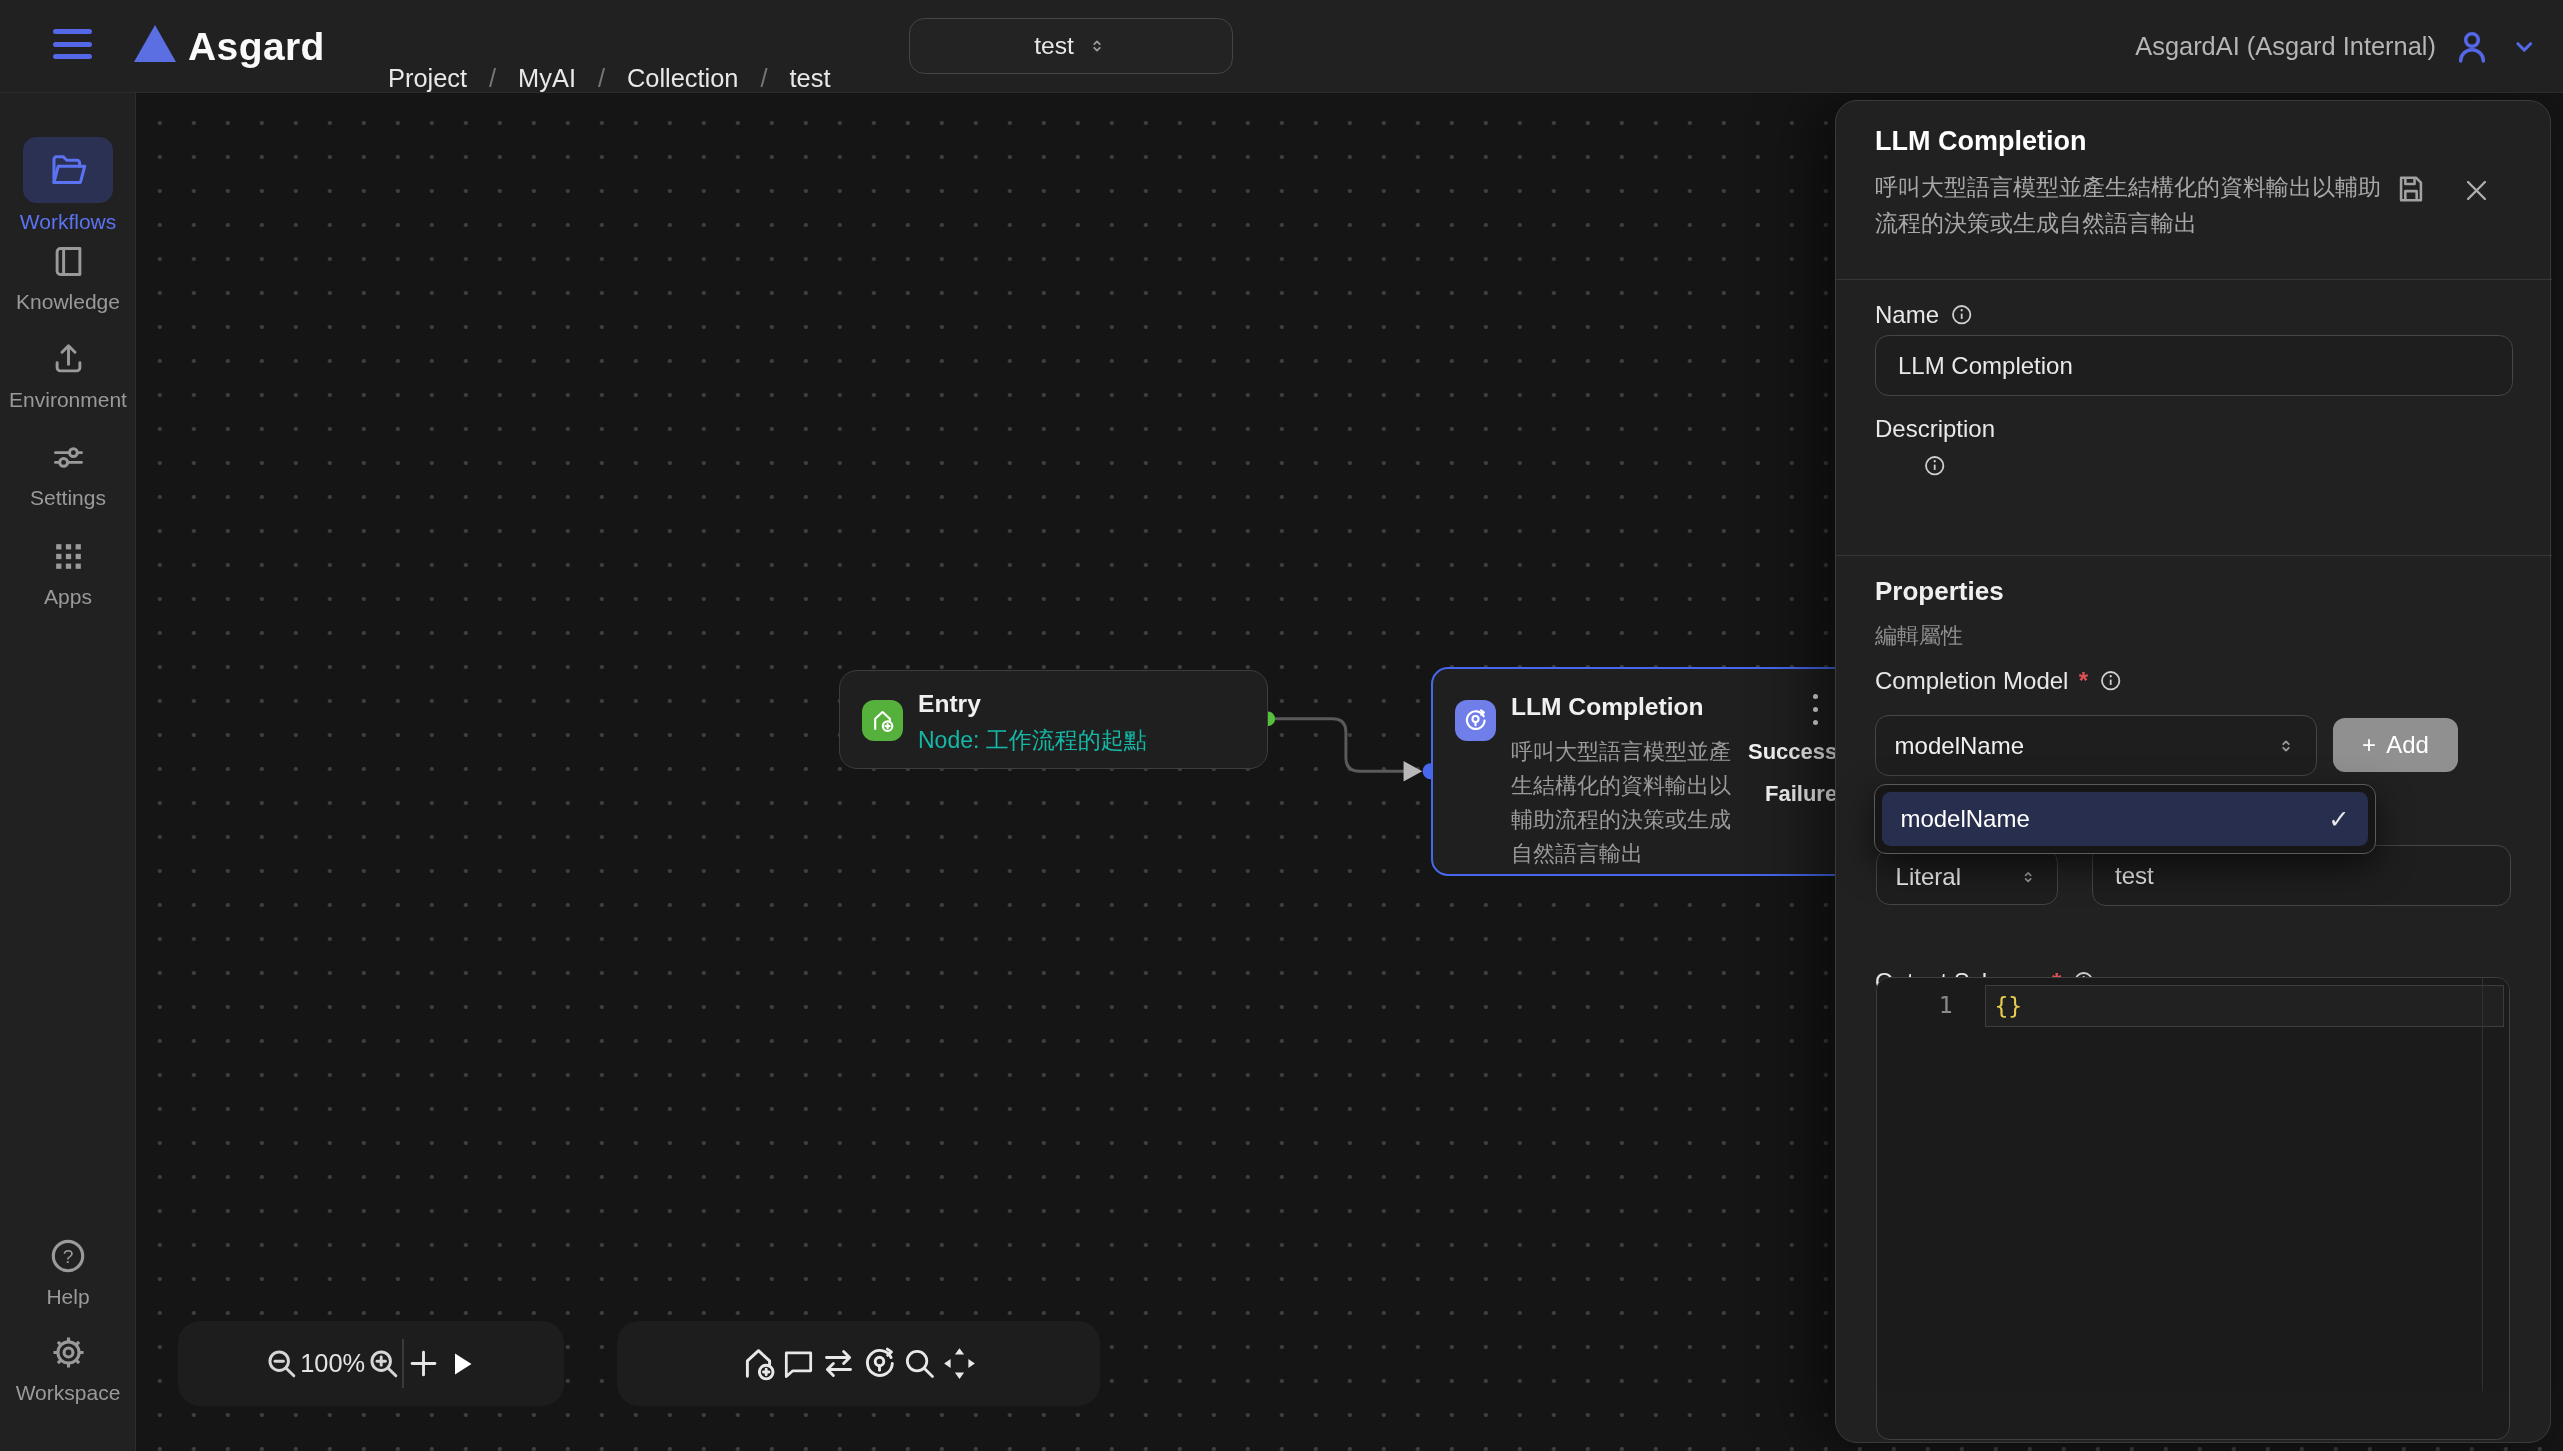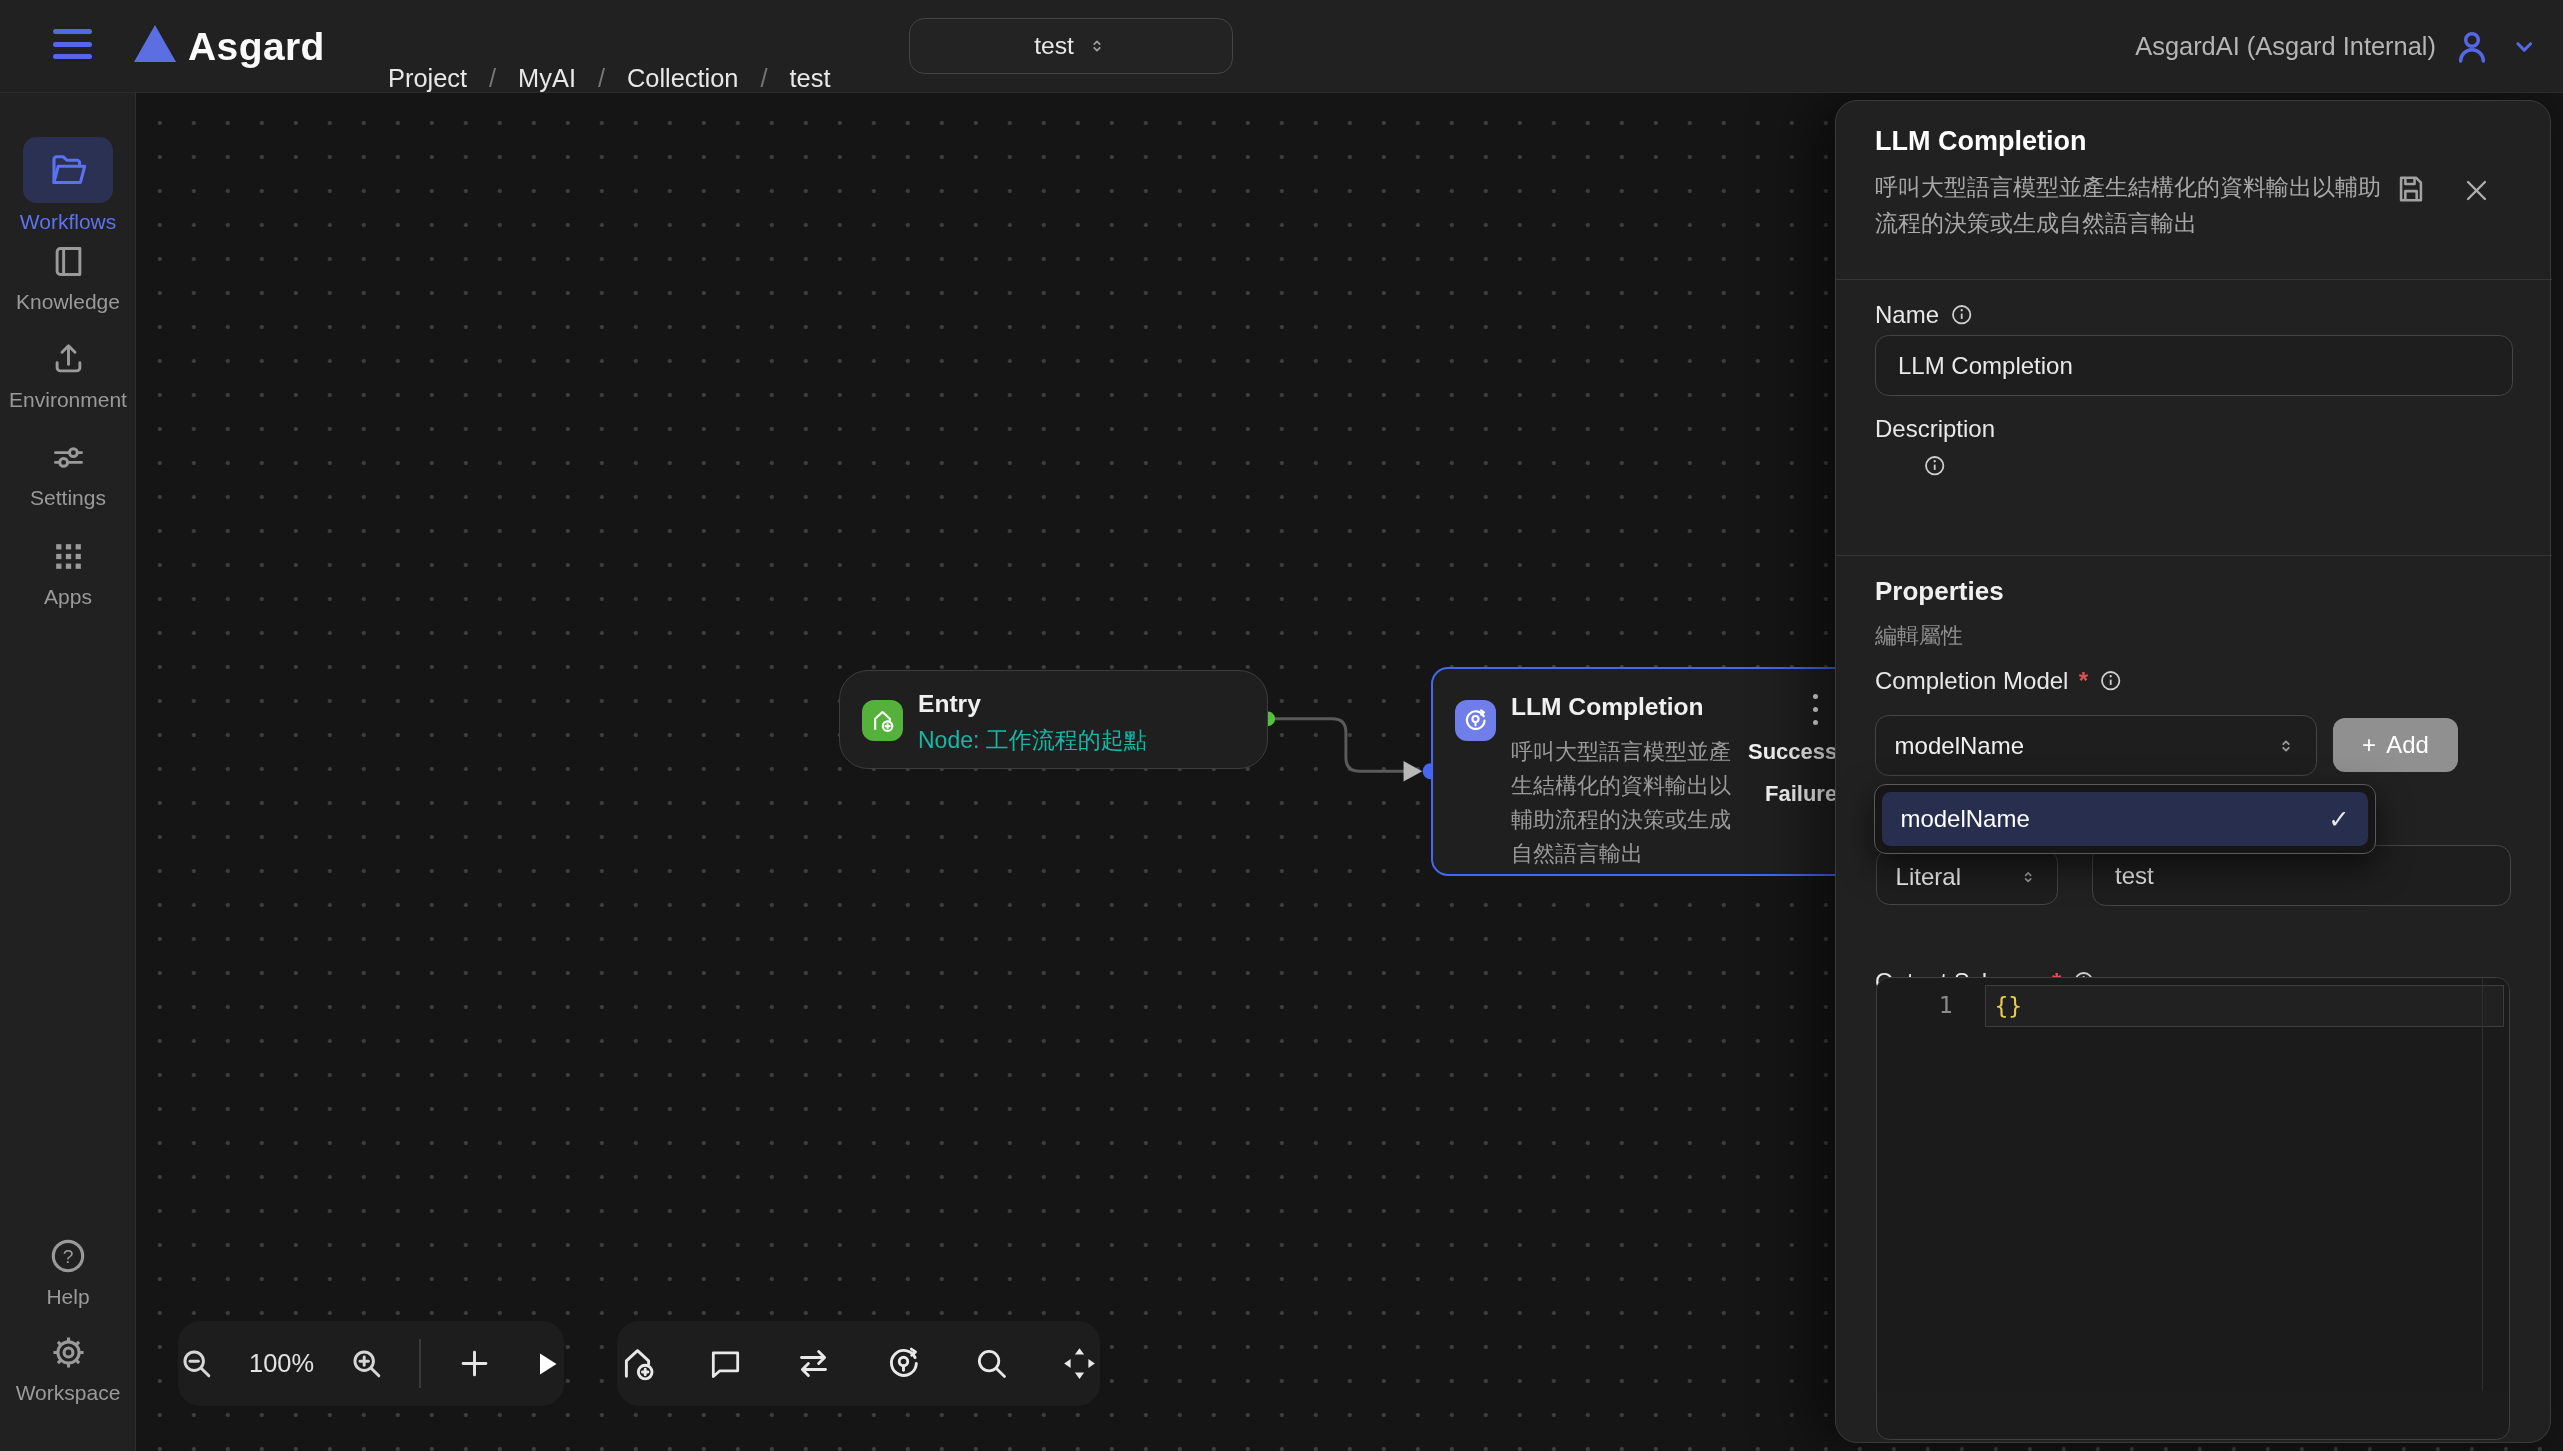--- a/index.html
+++ b/index.html
@@ -34,42 +34,42 @@
   .side-item.active .lbl { color:#5b72f2; }
   .pill { width:90px; height:66px; margin:0 auto; background:#2a3152; border-radius:13.6px;
     display:flex; align-items:center; justify-content:center; }
 
   
   .canvas { position:absolute; left:136px; top:94px; right:0; bottom:0; background:#151516;
     background-image:radial-gradient(circle,#3e3e3e 2px,transparent 2.2px);
     background-size:34px 34px; background-position:6.8px 12px; z-index:1; }
   svg.edges { position:absolute; left:0; top:0; width:2563px; height:1451px; z-index:4; pointer-events:none; }
 
-  .node { position:absolute; background:#1f1f20; border-radius:29px; z-index:5; }
+  .node { position:absolute; background:#1f1f20; border-radius:18px; z-index:5; }
   .node-entry { left:839px; top:670px; width:429px; height:99px; border:1.7px solid #3d3d3d; }
   .node-llm { left:1431px; top:667px; width:509px; height:209px; border:2.5px solid #4667ee; border-radius:17px; }
   .node-icon { position:absolute; left:22px; width:41px; height:41px; border-radius:12px;
     display:flex; align-items:center; justify-content:center; }
   .node-entry .node-icon { top:29px; background:#55b13c; }
   .node-llm .node-icon { top:30.5px; background:#6f7ee8; }
   .node-title { position:absolute; left:78px; font-size:24.6px; font-weight:600; color:#f0f0f0; }
   .node-entry .node-title { top:18.6px; }
   .node-llm .node-title { top:24px; }
   .node-sub { position:absolute; left:78px; top:54px; font-size:23px; color:#14b8a6; }
   .node-desc { position:absolute; left:78px; top:66px; width:231px; font-size:22px; line-height:34px; color:#9a9a9a; }
   .kebab { position:absolute; left:370px; top:22px; width:25.4px; height:37px; display:flex; flex-direction:column;
     align-items:center; justify-content:space-between; padding:3.4px 0; cursor:pointer; }
   .kebab i { width:5.1px; height:5.1px; border-radius:50%; background:#e3e3e3; }
   .port-label { position:absolute; z-index:5; font-size:22px; font-weight:700; color:#f2f2f2; white-space:nowrap; }
   .port-success { left:1748px; top:739px; }
   .port-failure { left:1765px; top:781px; }
 
   
   .toolbar { position:absolute; background:#1d1d1e; border-radius:22px; z-index:10;
-    display:flex; align-items:center; justify-content:space-between; }
+    display:flex; align-items:center; justify-content:center; }
   .zoombar { left:178px; top:1321px; width:386px; height:85px; }
   .toolsbar { left:617px; top:1321px; width:483px; height:85px; }
   .zoom-pct { color:#e3e3e3; font-size:25.4px; }
   .vdiv { width:1.7px; height:49px; background:#3a3a3a; }
   .tool-btn { display:flex; align-items:center; justify-content:center; cursor:pointer; }
 
   
   .panel { position:absolute; left:1835px; top:100px; width:716px; height:1343px; background:#212122;
     border:1.7px solid #3a3a3a; border-radius:22px; z-index:30; box-shadow:-20.3px 0 59px rgba(0,0,0,.5); }
   .panel-title { position:absolute; left:39px; top:25.4px; font-size:27px; font-weight:700; color:#ffffff; }

